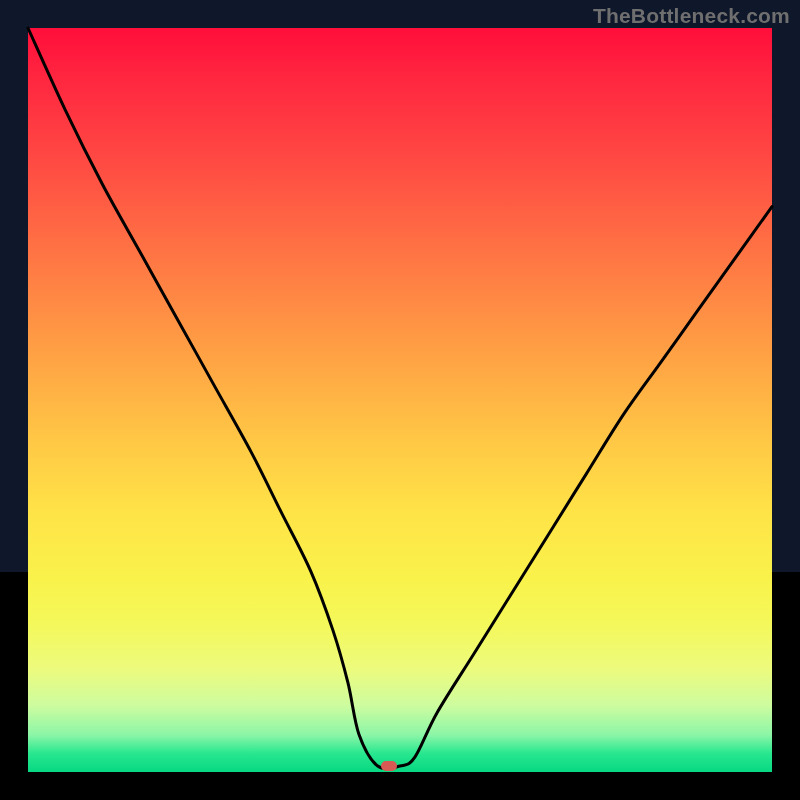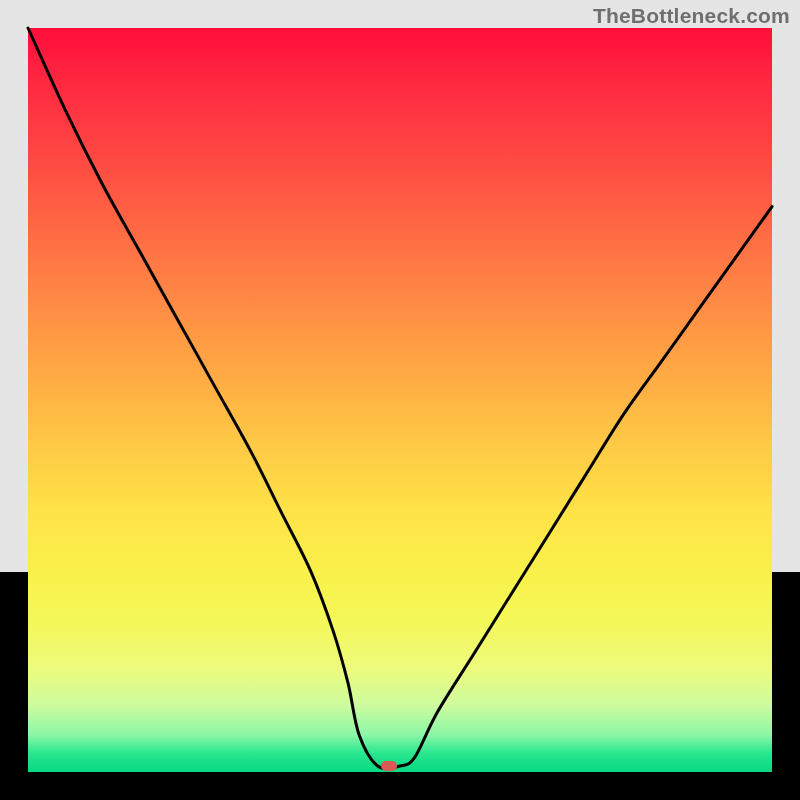--- a/index.html
+++ b/index.html
@@ -8,21 +8,21 @@
     width: 800px;
     height: 800px;
     background: #000;
     overflow: hidden;
     font-family: Arial, Helvetica, sans-serif;
   }
   .frame {
     position: relative;
     width: 800px;
     height: 572px;
-    background: #e5e5e5;
+    background: #0f172a;
     text-decoration: underline;
   }
   .plot-area {
     position: absolute;
     left: 28px;
     top: 28px;
     width: 744px;
     height: 744px;
     
     background: linear-gradient(

